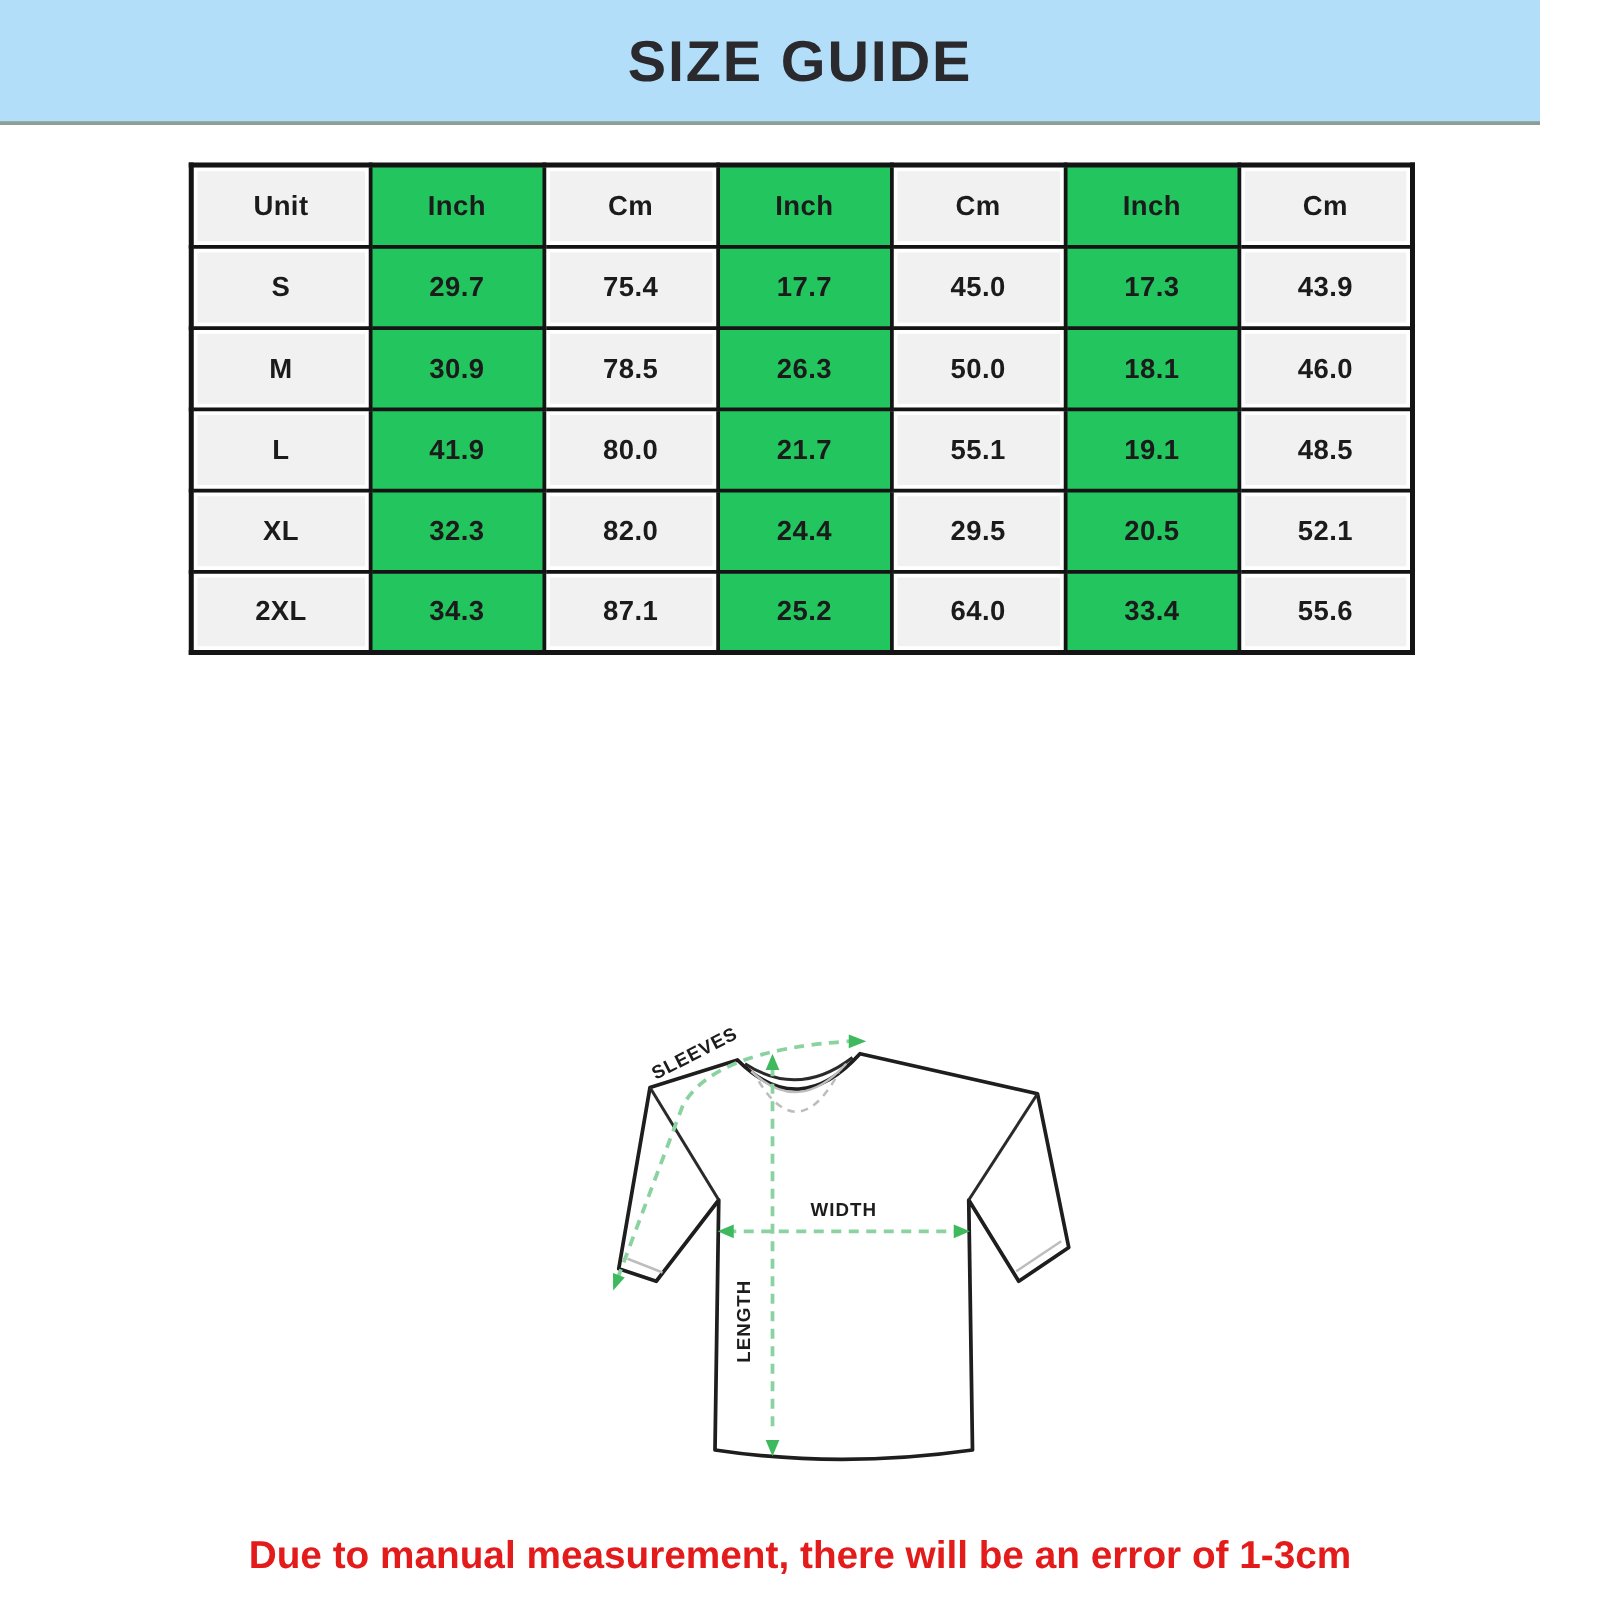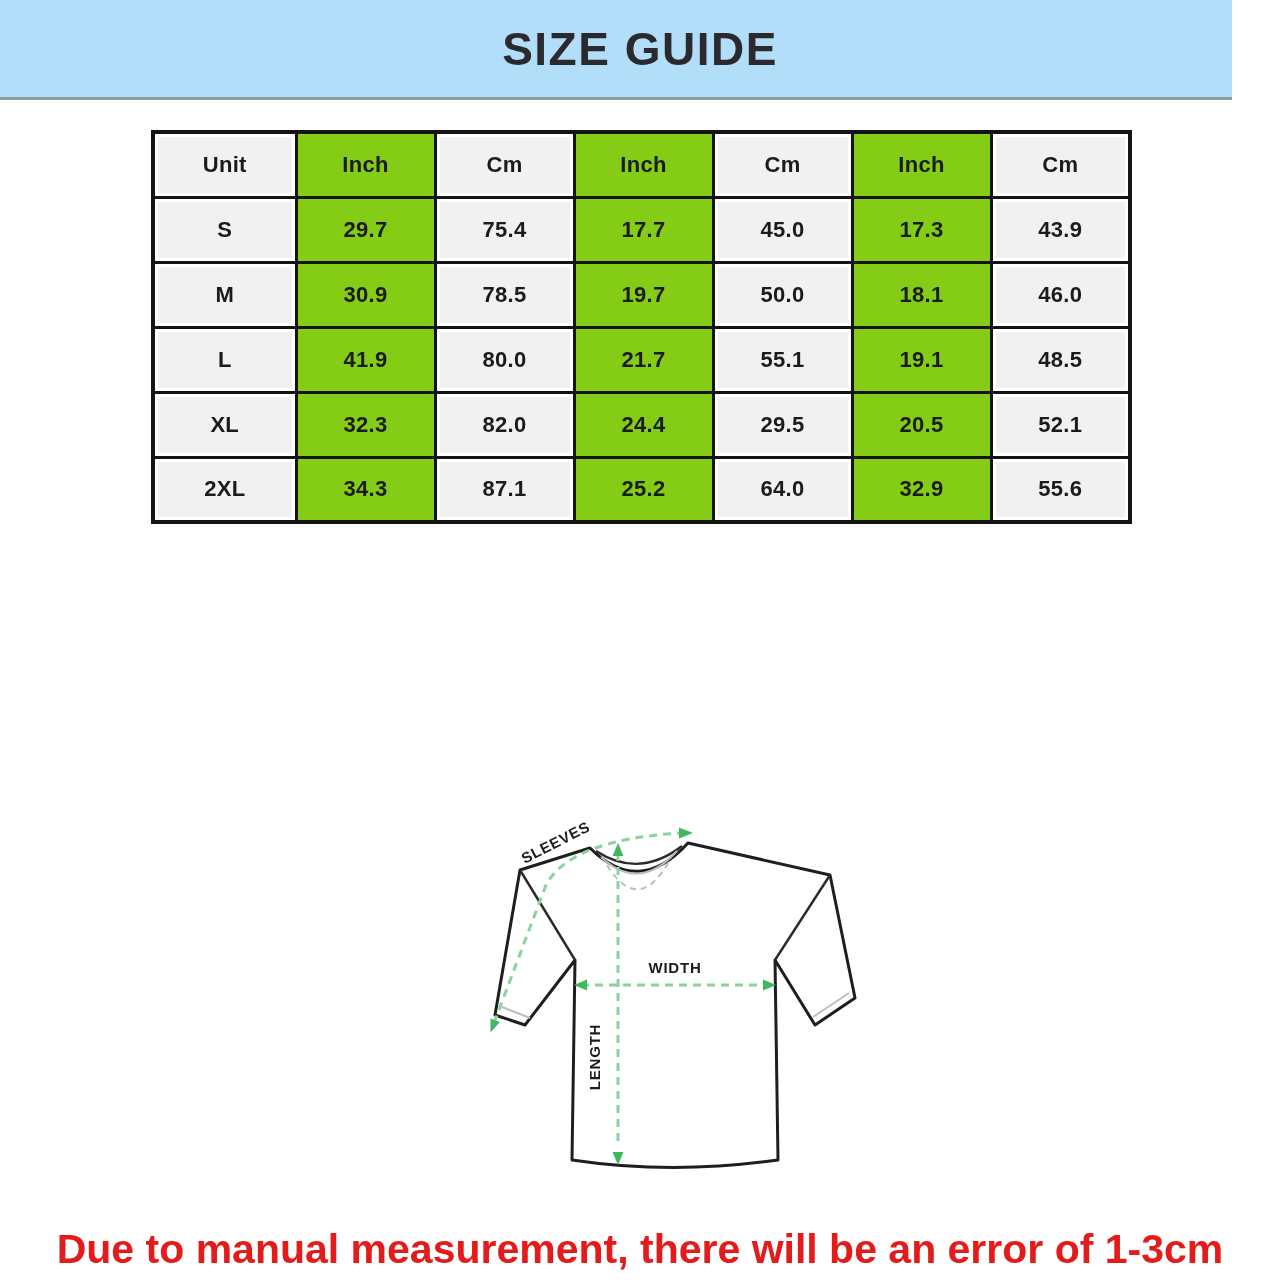--- a/index.html
+++ b/index.html
@@ -29,37 +29,37 @@
     border:3px solid var(--table_border,#141414);
     text-align:center; vertical-align:middle;
     font-weight:bold; font-size:22px; color:#1b1b1b;
     height:65px; padding:0; letter-spacing:0.3px;
   }
   .size-table thead tr.group-row th { height:67px; }
   .size-table .gray {
     background:var(--cell_gray,#f1f1f1);
     box-shadow:inset 0 0 0 3px #ffffff;
   }
-  .size-table .white { background:#84cc16; }
+  .size-table .white { background:#22c55e; }
   
   .shirt-wrap { position:absolute; left:450px; top:795px; width:420px; height:385px; }
   .shirt-outline { fill:#ffffff; stroke:#1e1e1e; stroke-width:3; stroke-linejoin:round; }
   .seam-dark { fill:none; stroke:#2a2a2a; stroke-width:2.4; }
   .seam-light { fill:none; stroke:#bdbdbd; stroke-width:2; }
   .seam-light-dash { fill:none; stroke:#bdbdbd; stroke-width:2; stroke-dasharray:6 5; }
   .green-dash { fill:none; stroke:var(--arrow_green,#8ad3a0); stroke-width:3; stroke-dasharray:8 6; }
   .green-head { fill:var(--arrow_head,#3eb95e); }
   .diagram-label {
     font-family:"Liberation Sans", sans-serif; font-weight:bold;
     font-size:15px; fill:#1c1c1c; letter-spacing:0.8px;
   }
   
   .footer-note {
     position:absolute; left:0; top:1226px; width:1280px;
-    text-align:center; font-size:41px; font-weight:bold;
+    text-align:center; font-size:31px; font-weight:bold;
     color:var(--note_red,#e31b1b);
   }
 </style>
 </head>
 <body>
 
 <div class="page">
 
   <header class="banner">
     <h1>SIZE GUIDE</h1>
@@ -93,21 +93,21 @@
           <td class="gray">75.4</td>
           <td class="white">17.7</td>
           <td class="gray">45.0</td>
           <td class="white">17.3</td>
           <td class="gray">43.9</td>
         </tr>
         <tr>
           <td class="gray">M</td>
           <td class="white">30.9</td>
           <td class="gray">78.5</td>
-          <td class="white">19.7</td>
+          <td class="white">26.3</td>
           <td class="gray">50.0</td>
           <td class="white">18.1</td>
           <td class="gray">46.0</td>
         </tr>
         <tr>
           <td class="gray">L</td>
           <td class="white">41.9</td>
           <td class="gray">80.0</td>
           <td class="white">21.7</td>
           <td class="gray">55.1</td>
@@ -122,21 +122,21 @@
           <td class="gray">29.5</td>
           <td class="white">20.5</td>
           <td class="gray">52.1</td>
         </tr>
         <tr>
           <td class="gray">2XL</td>
           <td class="white">34.3</td>
           <td class="gray">87.1</td>
           <td class="white">25.2</td>
           <td class="gray">64.0</td>
-          <td class="white">32.9</td>
+          <td class="white">33.4</td>
           <td class="gray">55.6</td>
         </tr>
       </tbody>
   </table>
 
   <svg class="shirt-wrap" viewBox="0 0 420 385">
 
     <path class="shirt-outline" d="M 140 53 L 70 75 L 45 220 L 75 230 L 125 165 L 122 365
          Q 222 380 328 365 L 325 165 L 365 230 L 405 203 L 380 80
          L 238 48 Q 189 102 140 53 Z"></path>

